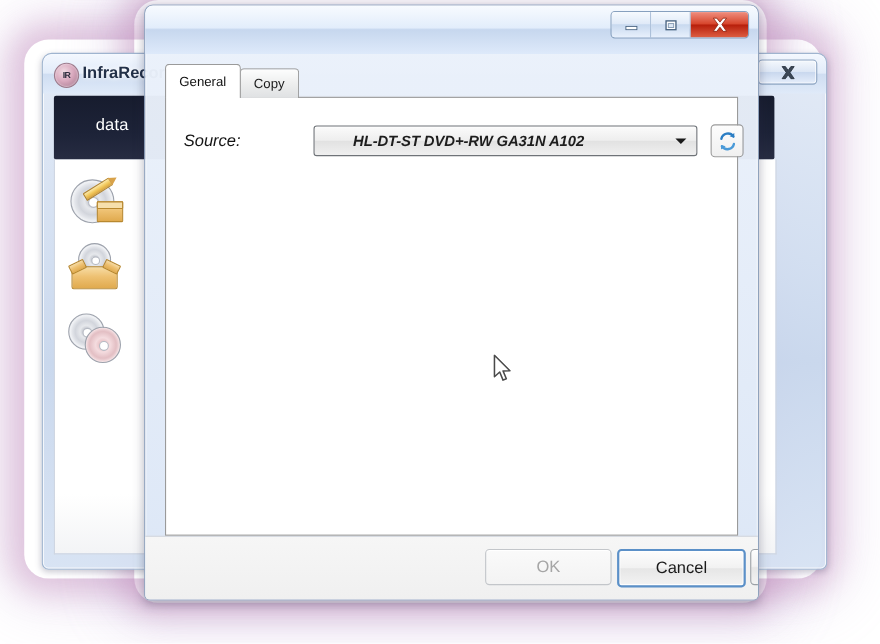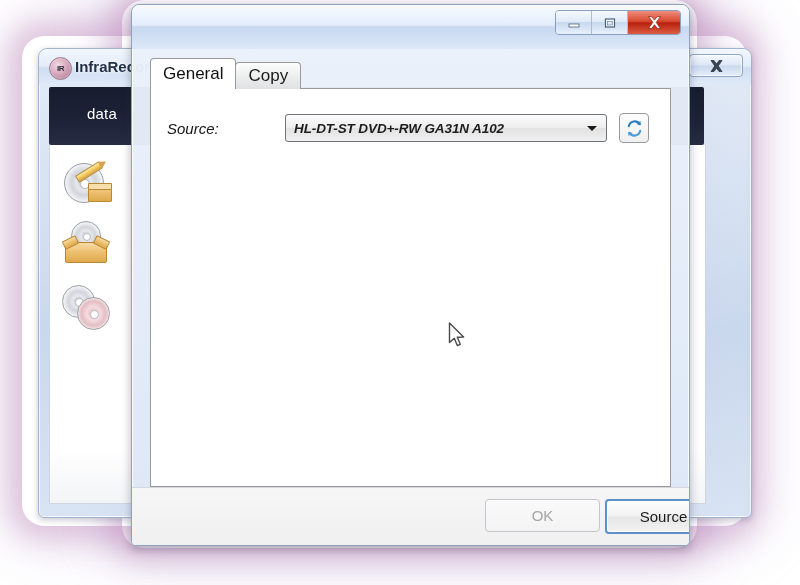--- a/index.html
+++ b/index.html
@@ -275,21 +275,21 @@
     display: flex;
     align-items: flex-end;
     height: 30px;
     z-index: 3;
   }
   .tab {
     height: 26px;
     padding: 0 12px;
     display: flex;
     align-items: center;
-    font-size: 17px;
+    font-size: 12px;
     color: #1b1b1b;
     border: 1px solid #9a9a9a;
     border-bottom: none;
     border-radius: 4px 4px 0 0;
     cursor: pointer;
     background: linear-gradient(to bottom, #fdfdfd 0%, #eceded 55%, #dfe1e3 100%);
     margin-right: -1px;
     position: relative;
   }
   .tab.active {
@@ -325,20 +325,21 @@
     position: relative;
     width: 320px;
     height: 26px;
     border: 1px solid #6f7378;
     border-radius: 3px;
     background: linear-gradient(to bottom, #fbfbfb 0%, #eeeeee 48%, #e2e2e2 52%, #f0f0f0 100%);
     display: flex;
     align-items: center;
     cursor: pointer;
     box-shadow: inset 0 1px 0 rgba(255,255,255,0.85);
+    padding-left: 27px;
   }
   .combo-text {
     padding-left: 8px;
     font-size: 13.5px;
     font-weight: bold;
     color: #1d1d1d;
     white-space: nowrap;
     letter-spacing: -0.1px;
   }
   .combo-arrow {
@@ -414,21 +415,20 @@
     border: 1px solid #9ba0a6;
     background: linear-gradient(to bottom, #fdfdfd 0%, #f2f2f2 48%, #e6e6e6 52%, #f3f3f3 100%);
     font-size: 15px;
     color: #1b1b1b;
     display: flex;
     align-items: center;
     justify-content: center;
     cursor: pointer;
     font-family: "Liberation Sans", sans-serif;
     box-shadow: inset 0 1px 0 rgba(255,255,255,0.9);
-    margin-left: 44px;
   }
   .btn.disabled {
     color: #a6a6a6;
     border-color: #c3c6ca;
     background: linear-gradient(to bottom, #fafafa 0%, #f3f3f3 100%);
     cursor: default;
   }
   .btn.default {
     border: 2px solid #5b90c8;
     box-shadow: inset 0 0 0 1px rgba(255,255,255,0.9);
@@ -555,21 +555,21 @@
     </div>
 
 
   </div>
 
   <div class="dlg-footer">
     <div class="btn disabled" style="left:309px;">
       <span>OK</span>
     </div>
     <div class="btn default" style="left:429px;">
-      <span>Source</span>
+      <span>Cancel</span>
     </div>
     <div class="btn" style="left:550px;">
       
     </div>
   </div>
 
 </div>
 
 <div class="cursor">
   <svg width="20" height="28" viewBox="0 0 20 28">

